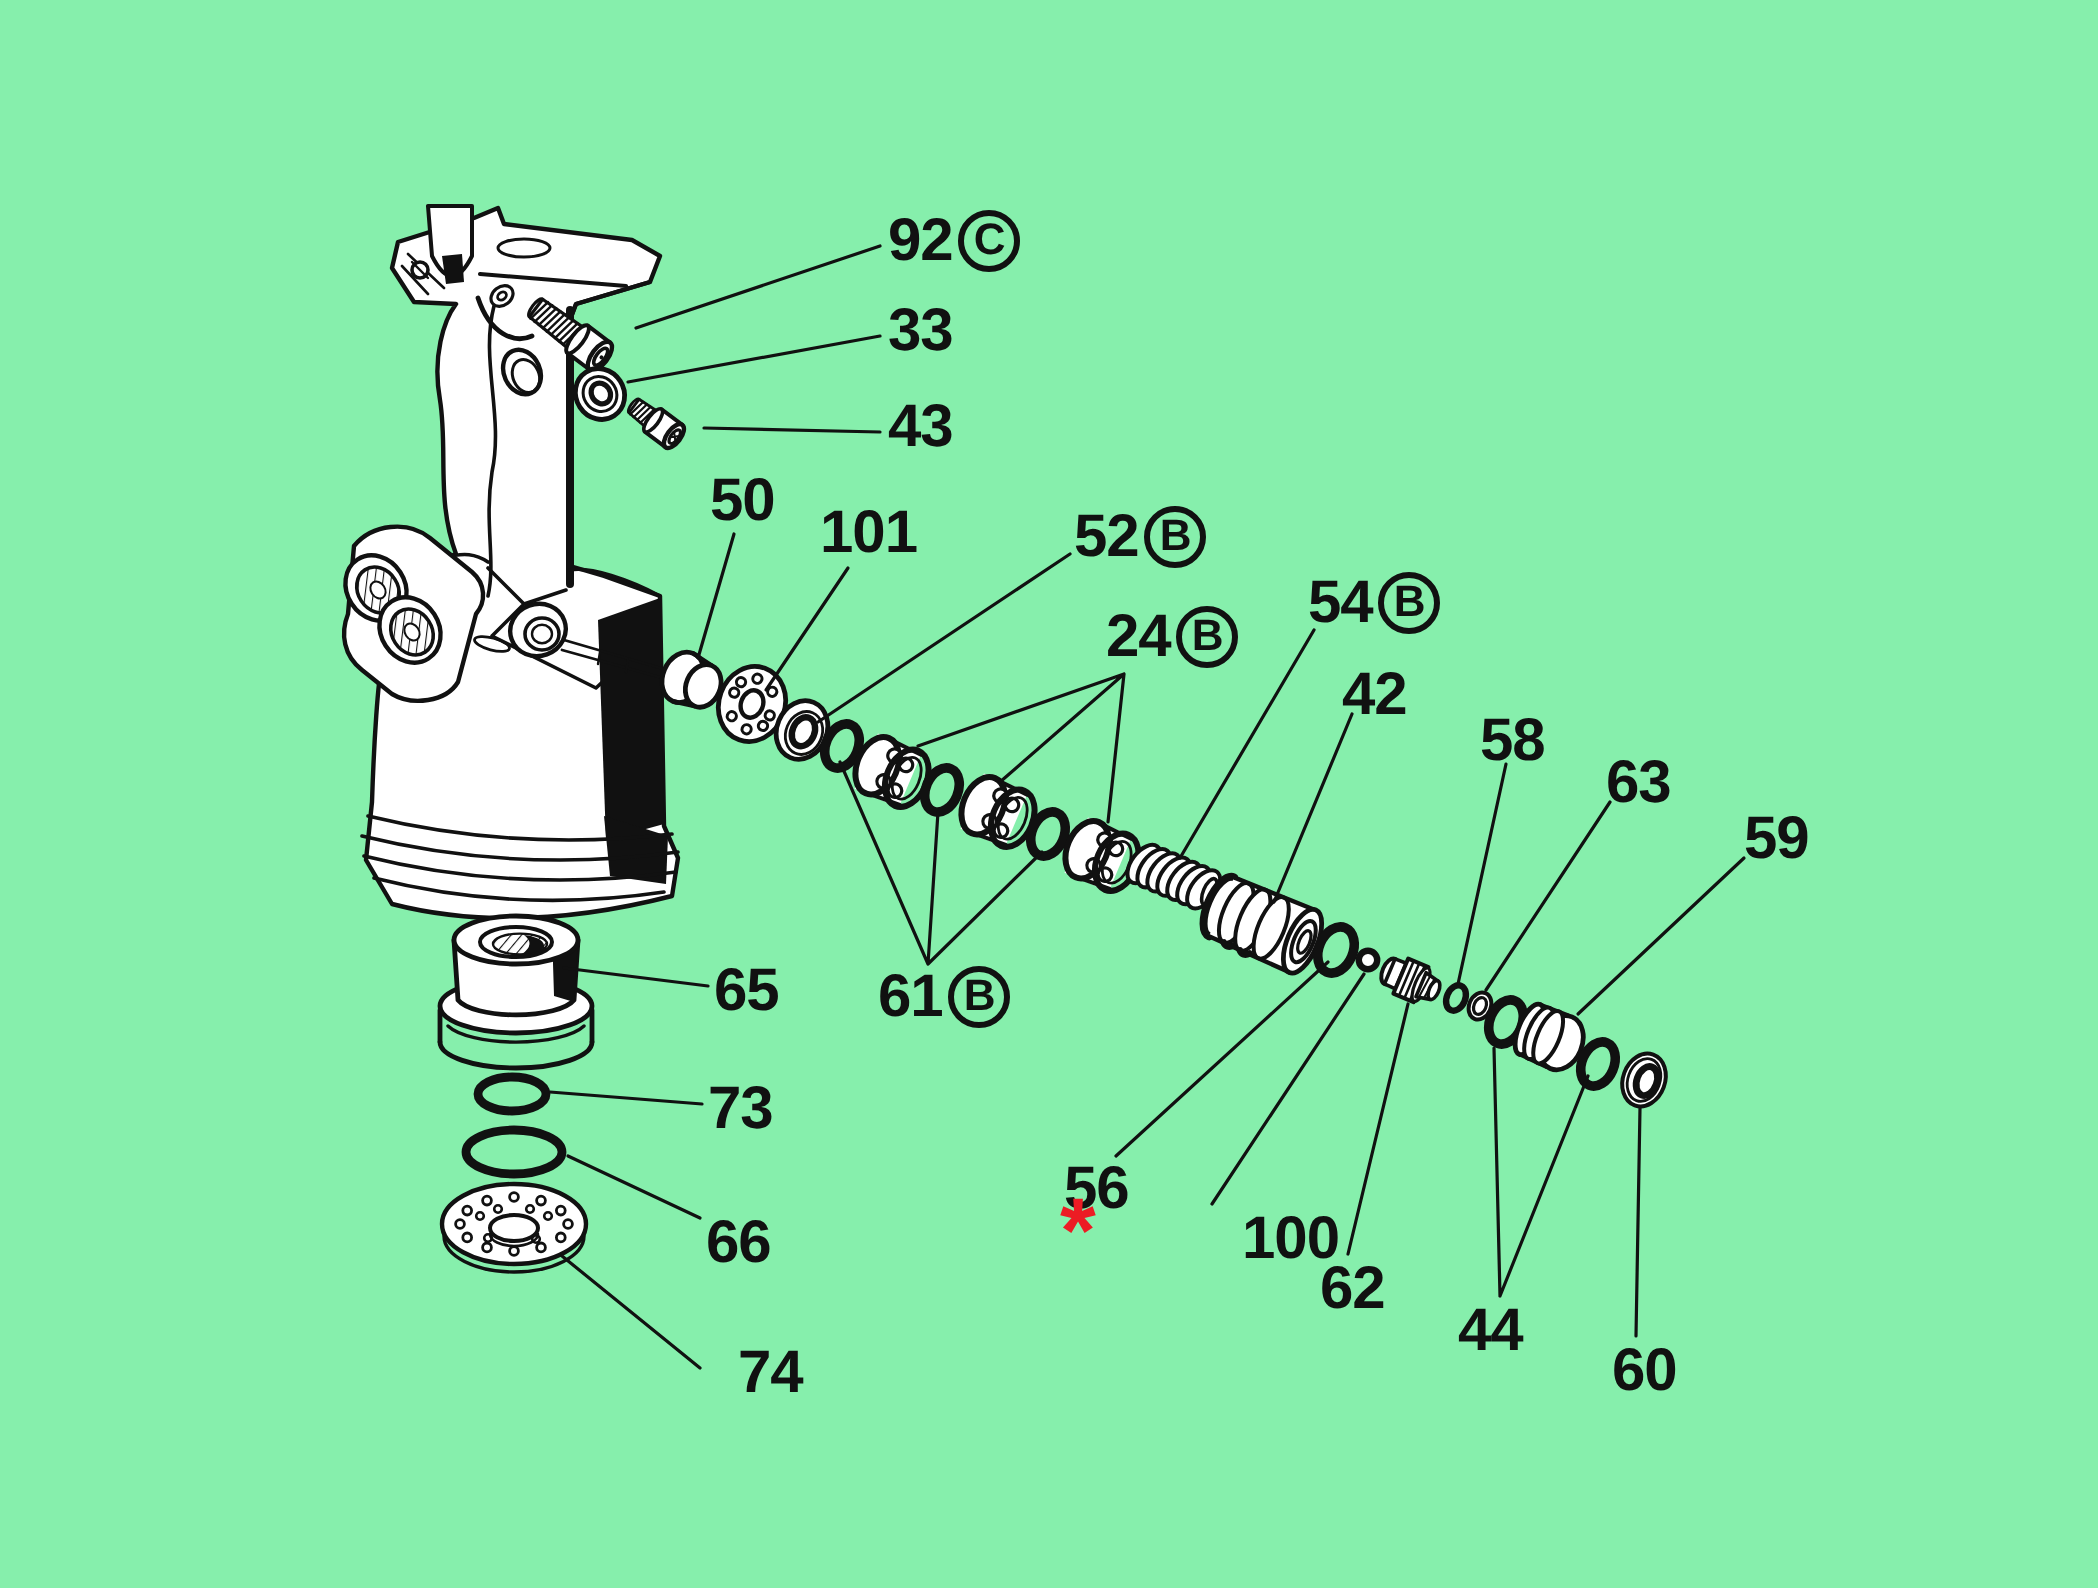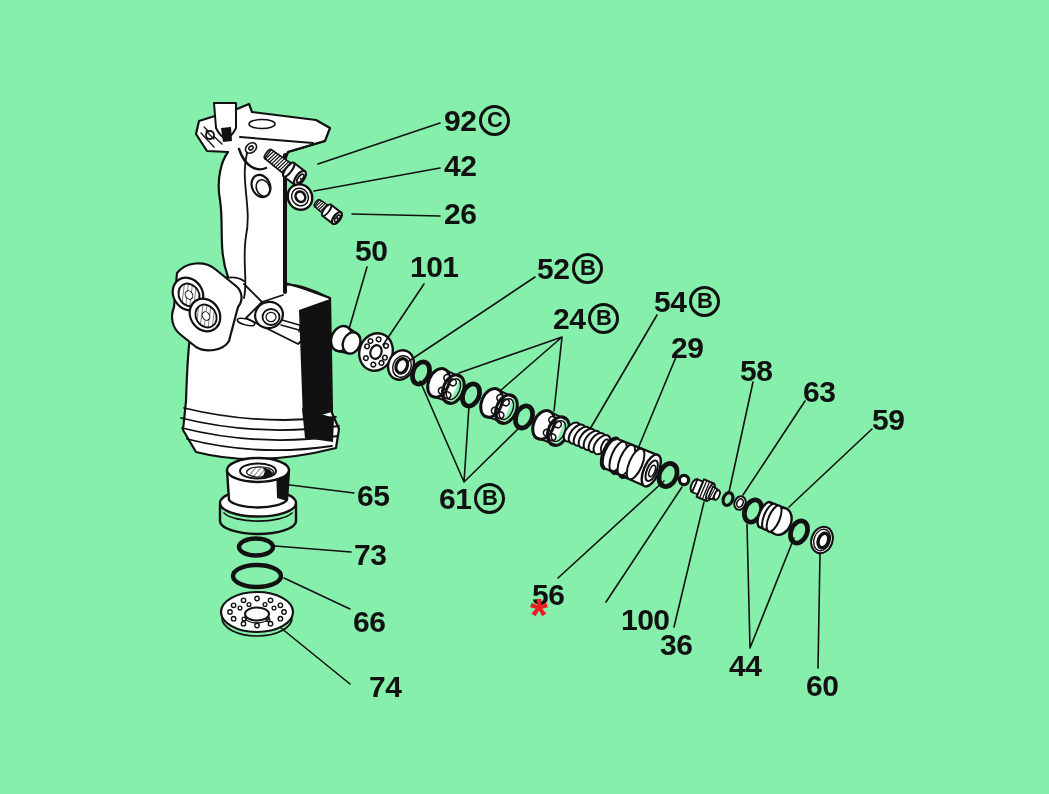--- a/index.html
+++ b/index.html
@@ -294,45 +294,45 @@
       <path d="M818,668 L820,554"></path>
     </g>
   </g>
 </svg>
 
   <div class="callout" style="left:444px;top:106px">
     <span>92</span>
     <span class="badge">C</span>
   </div>
   <div class="callout" style="left:444px;top:151px">
-    <span>42</span>
+    <span>33</span>
   </div>
   <div class="callout" style="left:444px;top:199px">
-    <span>26</span>
+    <span>43</span>
   </div>
   <div class="callout" style="left:355px;top:236px">
     <span>50</span>
   </div>
   <div class="callout" style="left:410px;top:252px">
     <span>101</span>
   </div>
   <div class="callout" style="left:537px;top:254px">
     <span>52</span>
     <span class="badge">B</span>
   </div>
   <div class="callout" style="left:553px;top:304px">
     <span>24</span>
     <span class="badge">B</span>
   </div>
   <div class="callout" style="left:654px;top:287px">
     <span>54</span>
     <span class="badge">B</span>
   </div>
   <div class="callout" style="left:671px;top:333px">
-    <span>29</span>
+    <span>42</span>
   </div>
   <div class="callout" style="left:740px;top:356px">
     <span>58</span>
   </div>
   <div class="callout" style="left:803px;top:377px">
     <span>63</span>
   </div>
   <div class="callout" style="left:872px;top:405px">
     <span>59</span>
   </div>
@@ -353,21 +353,21 @@
     <span>74</span>
   </div>
   <div class="callout" style="left:532px;top:580px">
     <span>56</span>
   </div>
   <div class="asterisk" style="left:530px;top:603px">*</div>
   <div class="callout" style="left:621px;top:605px">
     <span>100</span>
   </div>
   <div class="callout" style="left:660px;top:630px">
-    <span>36</span>
+    <span>62</span>
   </div>
   <div class="callout" style="left:729px;top:651px">
     <span>44</span>
   </div>
   <div class="callout" style="left:806px;top:671px">
     <span>60</span>
   </div>
 
 </div>
 

